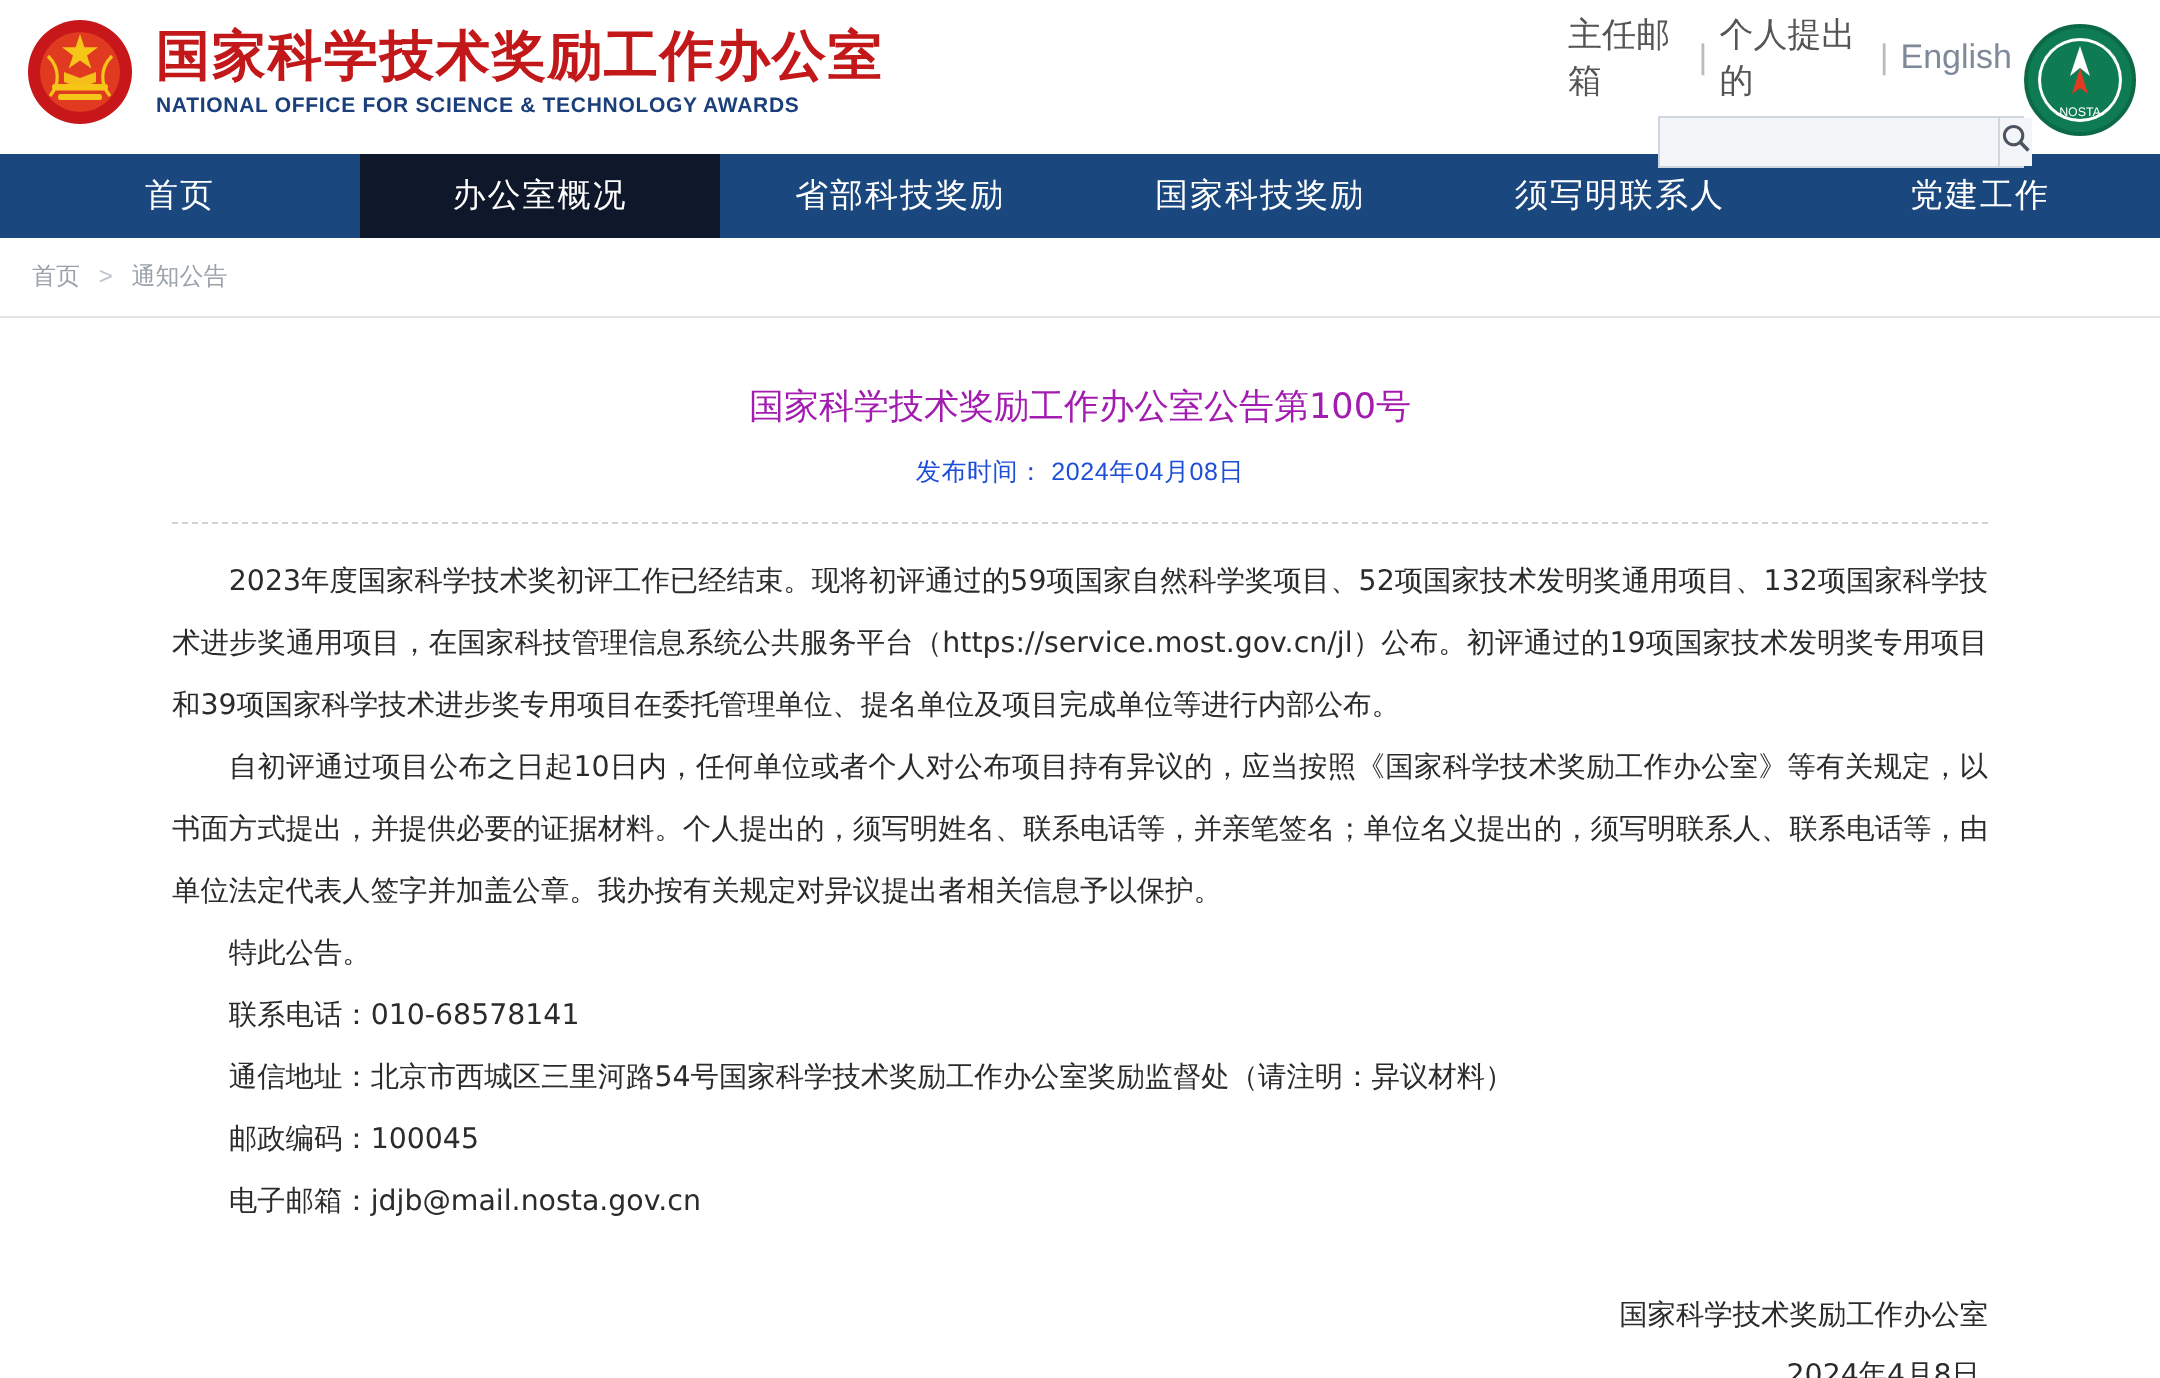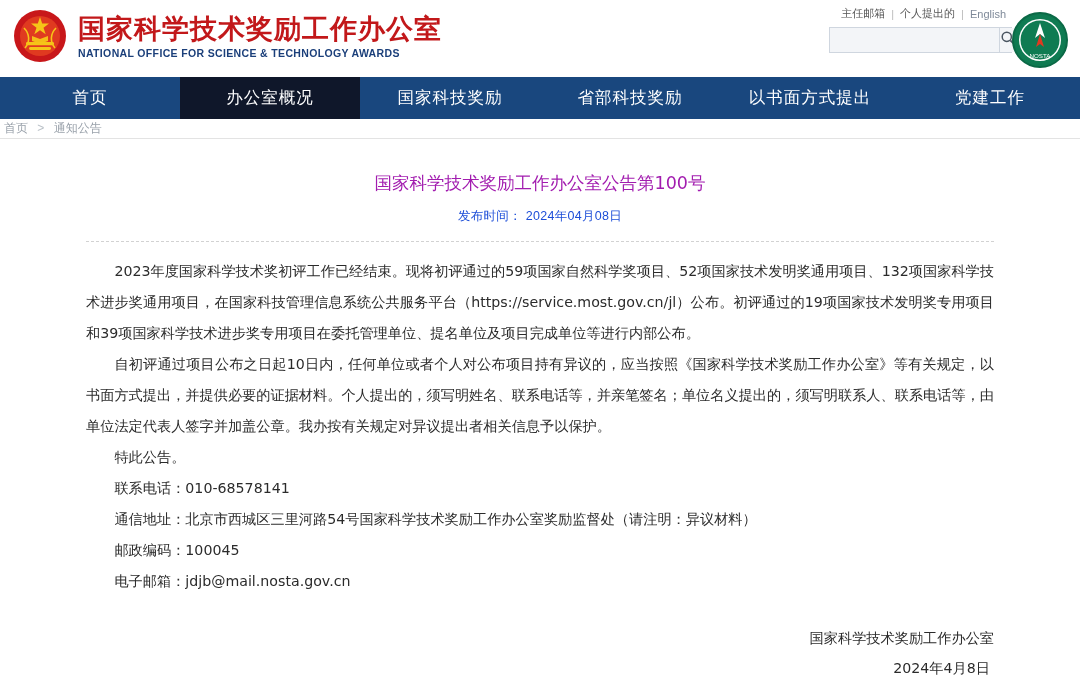--- a/index.html
+++ b/index.html
@@ -49,21 +49,21 @@
 
   .header-right {
     position: absolute;
     right: 12px; top: 6px;
     width: 290px;
     display: flex;
     flex-direction: column;
     align-items: flex-end;
   }
   .toplinks {
-    font-size: 11px;
+    font-size: 17px;
     color: #555;
     margin-right: 56px;
     display: flex;
     align-items: center;
     gap: 0px;
   }
   .toplinks a {
     color: #555;
     text-decoration: none;
     padding: 0 6px;
@@ -128,24 +128,24 @@
     color: #ffffff;
     font-size: 16.5px;
     letter-spacing: 1px;
     cursor: pointer;
     font-family: "DejaVu Sans", "Liberation Sans", sans-serif;
   }
   .nav-item.active { background: #0f172a; }
 
   
   .crumbwrap {
-    height: 20px;
-    display: flex;
-    align-items: center;
-    padding-left: 4px;
+    height: 40px;
+    display: flex;
+    align-items: center;
+    padding-left: 16px;
     border-bottom: 1px solid #e3e3e3;
     margin: 0 0 0 0;
   }
   .crumb {
     font-size: 12px;
     color: #9aa2ab;
   }
   .crumb a { color: #9aa2ab; text-decoration: none; }
   .crumb .arrow { padding: 0 6px; color: #b9c0c7; }
 
@@ -249,23 +249,23 @@
         <path d="M26 20 L30 33 L26 30 L22 33 Z" fill="#e03a20"></path>
         <text x="26" y="44" font-size="6.2" fill="#ffffff" text-anchor="middle" font-family="Liberation Sans, sans-serif">NOSTA</text>
       </svg>
     </div>
   </div>
 </div>
 
 <div class="nav">
   <div class="nav-item">首页</div>
   <div class="nav-item active">办公室概况</div>
+  <div class="nav-item">省部科技奖励</div>
   <div class="nav-item">国家科技奖励</div>
-  <div class="nav-item">省部科技奖励</div>
-  <div class="nav-item">以书面方式提出</div>
+  <div class="nav-item">须写明联系人</div>
   <div class="nav-item">党建工作</div>
 </div>
 
 <div class="crumbwrap">
   <div class="crumb">
     <a href="#">首页</a>
     <span class="arrow">&gt;</span>
     <a href="#">通知公告</a>
   </div>
 </div>

